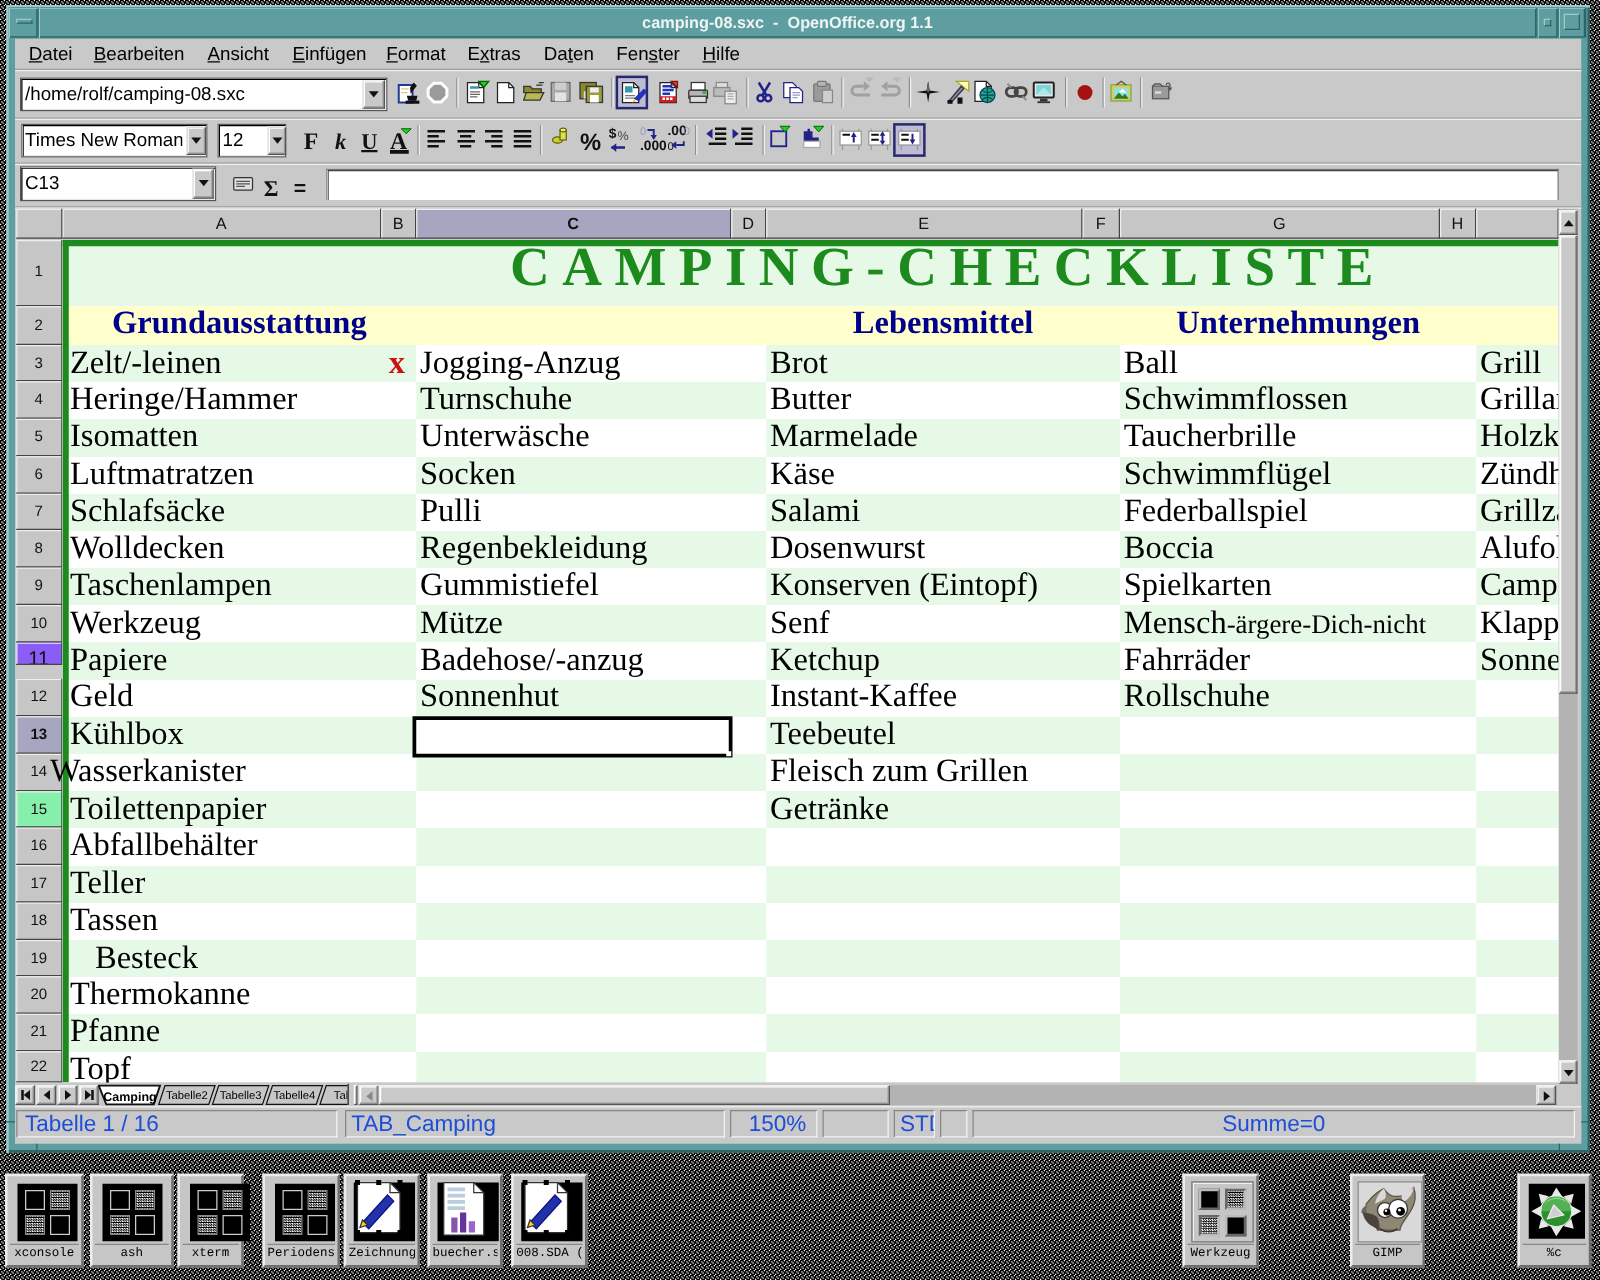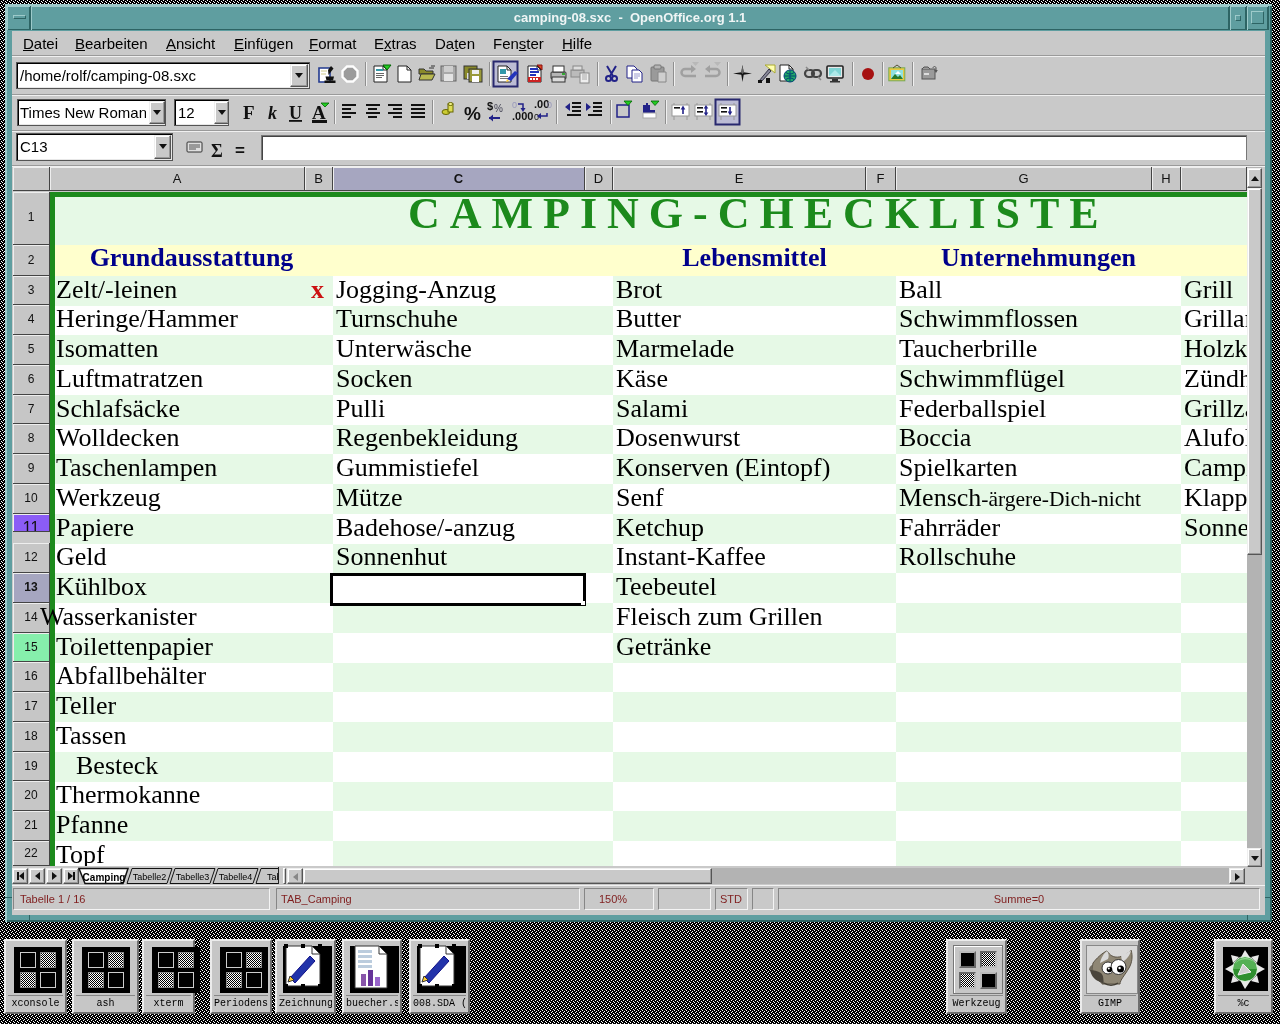--- a/index.html
+++ b/index.html
@@ -9,21 +9,21 @@
  box-shadow:inset 2px 2px 0 #9dcaca, inset -2px -2px 0 #2d6464}
 .tbox{position:absolute;top:2px;height:24px;background:#5f9ea0;
  box-shadow:inset 1px 1px 0 #9dcaca, inset -1px -1px 0 #2d6464, 1px 0 0 #2d6464}
 #content{position:absolute;left:7px;top:27px;width:1253px;height:884px;background:#c9c9c9}
 .cbtn{position:absolute;background:#c9c9c9;border:1px solid #efefef;border-bottom-color:#555;border-right-color:#555;
  box-shadow:inset -1px -1px 0 #999, inset 1px 1px 0 #fff}
 .arrdn{width:0;height:0;border-left:4px solid transparent;border-right:4px solid transparent;border-top:5px solid #111}
 .cell{position:absolute;font-size:26px;white-space:nowrap;color:#000;font-family:"Liberation Serif",serif}
 .mbar span{position:absolute;top:0;font-size:15px;color:#000;white-space:nowrap}
 .stat{position:absolute;height:22px;border:1px solid #868686;border-bottom-color:#f4f4f4;border-right-color:#f4f4f4;
- font-size:11px;color:#7f1d1d;line-height:20px;overflow:hidden}
+ font-size:18px;color:#1d4ed8;line-height:20px;overflow:hidden}
 .ibox{position:absolute;top:939px;height:75px;background:#c6c6c6;border:2px solid #ececec;
  border-bottom-color:#6e6e6e;border-right-color:#6e6e6e}
 .ilab{position:absolute;left:2px;right:2px;bottom:1px;height:16px;font-family:"Liberation Mono",monospace;
  font-size:10px;text-align:center;color:#000;border-top:1px solid #888;background:#c6c6c6;line-height:15px;overflow:hidden;white-space:nowrap}
 .iblk{position:absolute;left:6px;top:5px;background:#000}
 </style></head><body>
 <svg class="abs" style="left:0;top:0" width="1280" height="1024">
     <defs>
       <pattern id="wv" width="4" height="4" patternUnits="userSpaceOnUse">
         <rect width="4" height="4" fill="#000"></rect>

